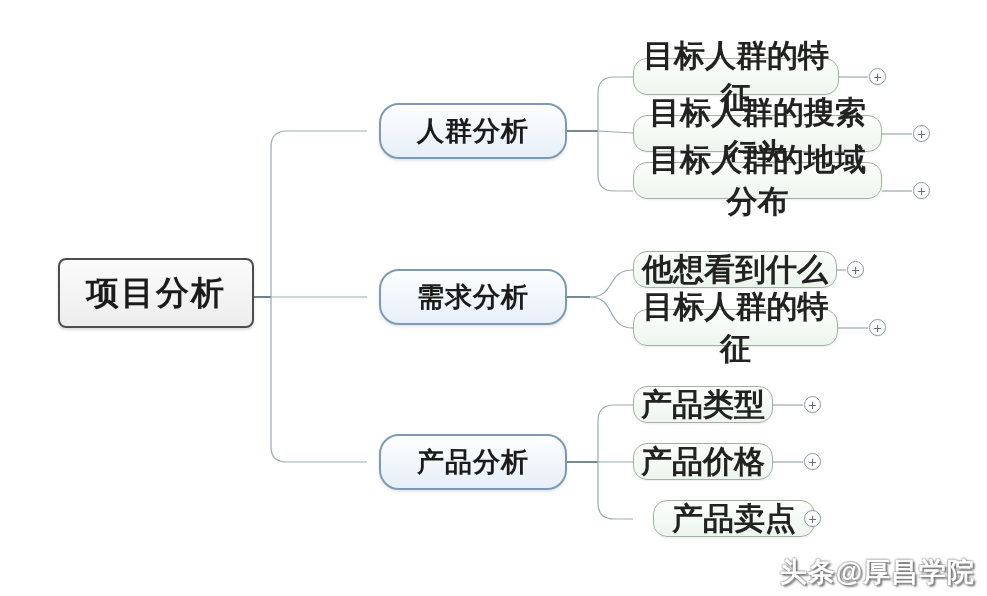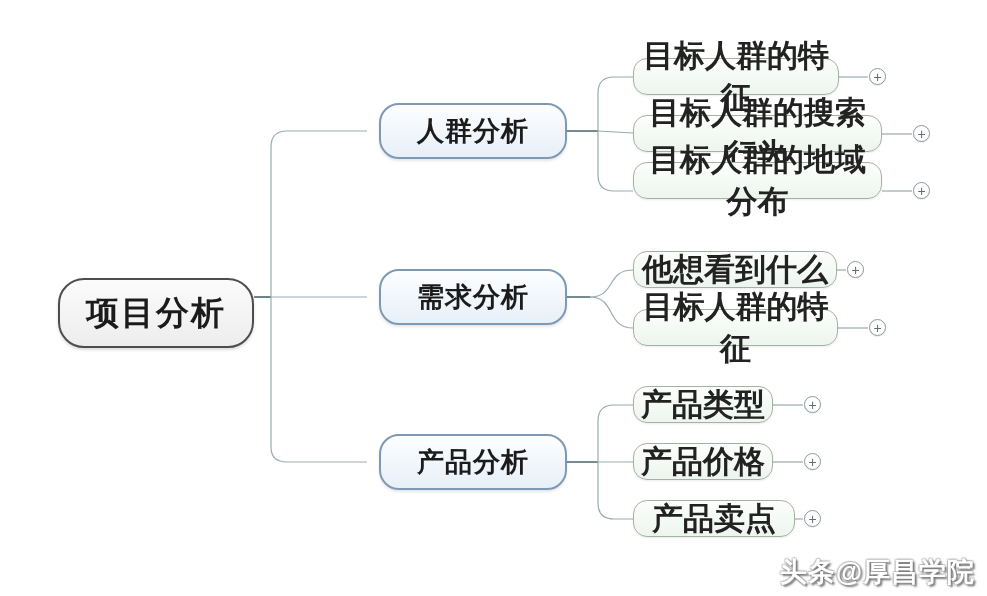--- a/index.html
+++ b/index.html
@@ -26,24 +26,24 @@
     position: absolute;
     display: flex;
     align-items: center;
     justify-content: center;
     text-align: center;
     color: #1b1b1b;
     cursor: default;
   }
 
   .root-node {
-    left: 58px; top: 278px; width: 196px; height: 70px;
+    left: 58px; top: 258px; width: 196px; height: 70px;
     background: linear-gradient(180deg, #fbfbfb 0%, #ededed 100%);
     border: 2px solid #4d4d4d;
-    border-radius: 26px;
+    border-radius: 8px;
     font-size: 33px;
     font-weight: bold;
     letter-spacing: 2px;
     box-shadow: 0 2px 3px rgba(0,0,0,0.14);
   }
 
   .branch-node {
     left: 379px; width: 188px; height: 56px;
     background: linear-gradient(180deg, #fdfeff 0%, #e7eff8 100%);
     border: 2px solid #7e99b4;
@@ -146,21 +146,21 @@
 
   <div class="node leaf-node" style="left:633px; top:58px; width:206px;">目标人群的特征</div>
   <div class="node leaf-node" style="left:633px; top:115px; width:249px;">目标人群的搜索行为</div>
   <div class="node leaf-node" style="left:633px; top:162px; width:249px;">目标人群的地域分布</div>
 
   <div class="node leaf-node" style="left:633px; top:251px; width:204px;">他想看到什么</div>
   <div class="node leaf-node" style="left:633px; top:309px; width:205px;">目标人群的特征</div>
 
   <div class="node leaf-node" style="left:633px; top:386px; width:140px;">产品类型</div>
   <div class="node leaf-node" style="left:633px; top:443px; width:140px;">产品价格</div>
-  <div class="node leaf-node" style="left:633px; top:500px; width:162px;">产品卖点</div>
+  <div class="node leaf-node" style="left:653px; top:500px; width:162px;">产品卖点</div>
 
   <div class="plus-btn" style="left:869px; top:68px;">+</div>
   <div class="plus-btn" style="left:913px; top:125px;">+</div>
   <div class="plus-btn" style="left:913px; top:182px;">+</div>
   <div class="plus-btn" style="left:847px; top:261px;">+</div>
   <div class="plus-btn" style="left:869px; top:319px;">+</div>
   <div class="plus-btn" style="left:804px; top:396px;">+</div>
   <div class="plus-btn" style="left:804px; top:453px;">+</div>
   <div class="plus-btn" style="left:804px; top:510px;">+</div>
 

